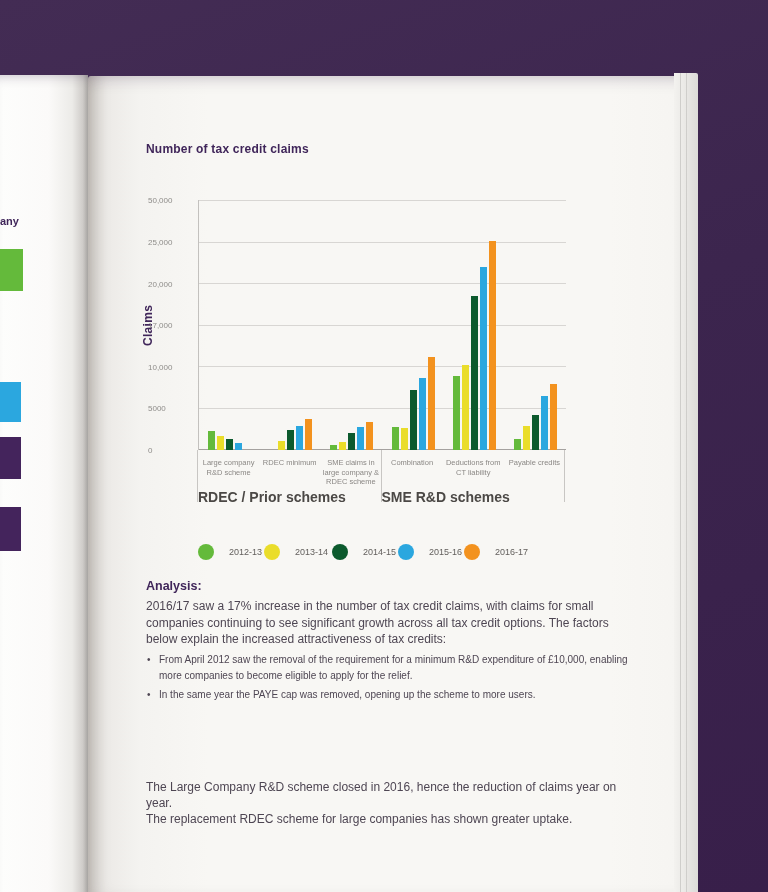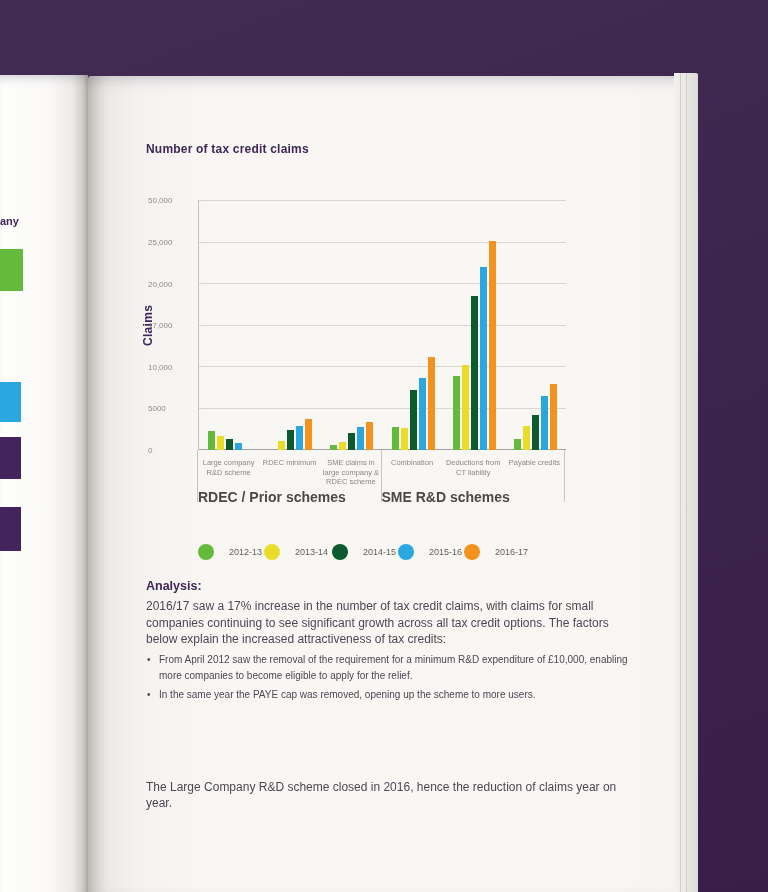--- a/index.html
+++ b/index.html
@@ -153,20 +153,21 @@
     <h2 class="analysis-heading" style="margin:0;">Analysis:</h2>
     <p class="intro" style="margin:0;">2016/17 saw a 17% increase in the number of tax credit claims, with claims for small companies continuing to see significant growth across all tax credit options. The factors below explain the increased attractiveness of tax credits:</p>
 
     <ul class="bullets" id="bullets">
         <li>From April 2012 saw the removal of the requirement for a minimum R&amp;D expenditure of £10,000, enabling more companies to become eligible to apply for the relief.</li>
         <li>In the same year the PAYE cap was removed, opening up the scheme to more users.</li>
       </ul>
 
     <div class="closing">
       <div>The Large Company R&amp;D scheme closed in 2016, hence the reduction of claims year on year.</div>
+      <div>The replacement RDEC scheme for large companies has shown greater uptake.</div>
     </div>
 
     <div class="page-stack">
       <div class="edge-line" style="left:6px"></div>
       <div class="edge-line" style="left:12px"></div>
     </div>
   </div>
 </div>
 
 </body></html>

